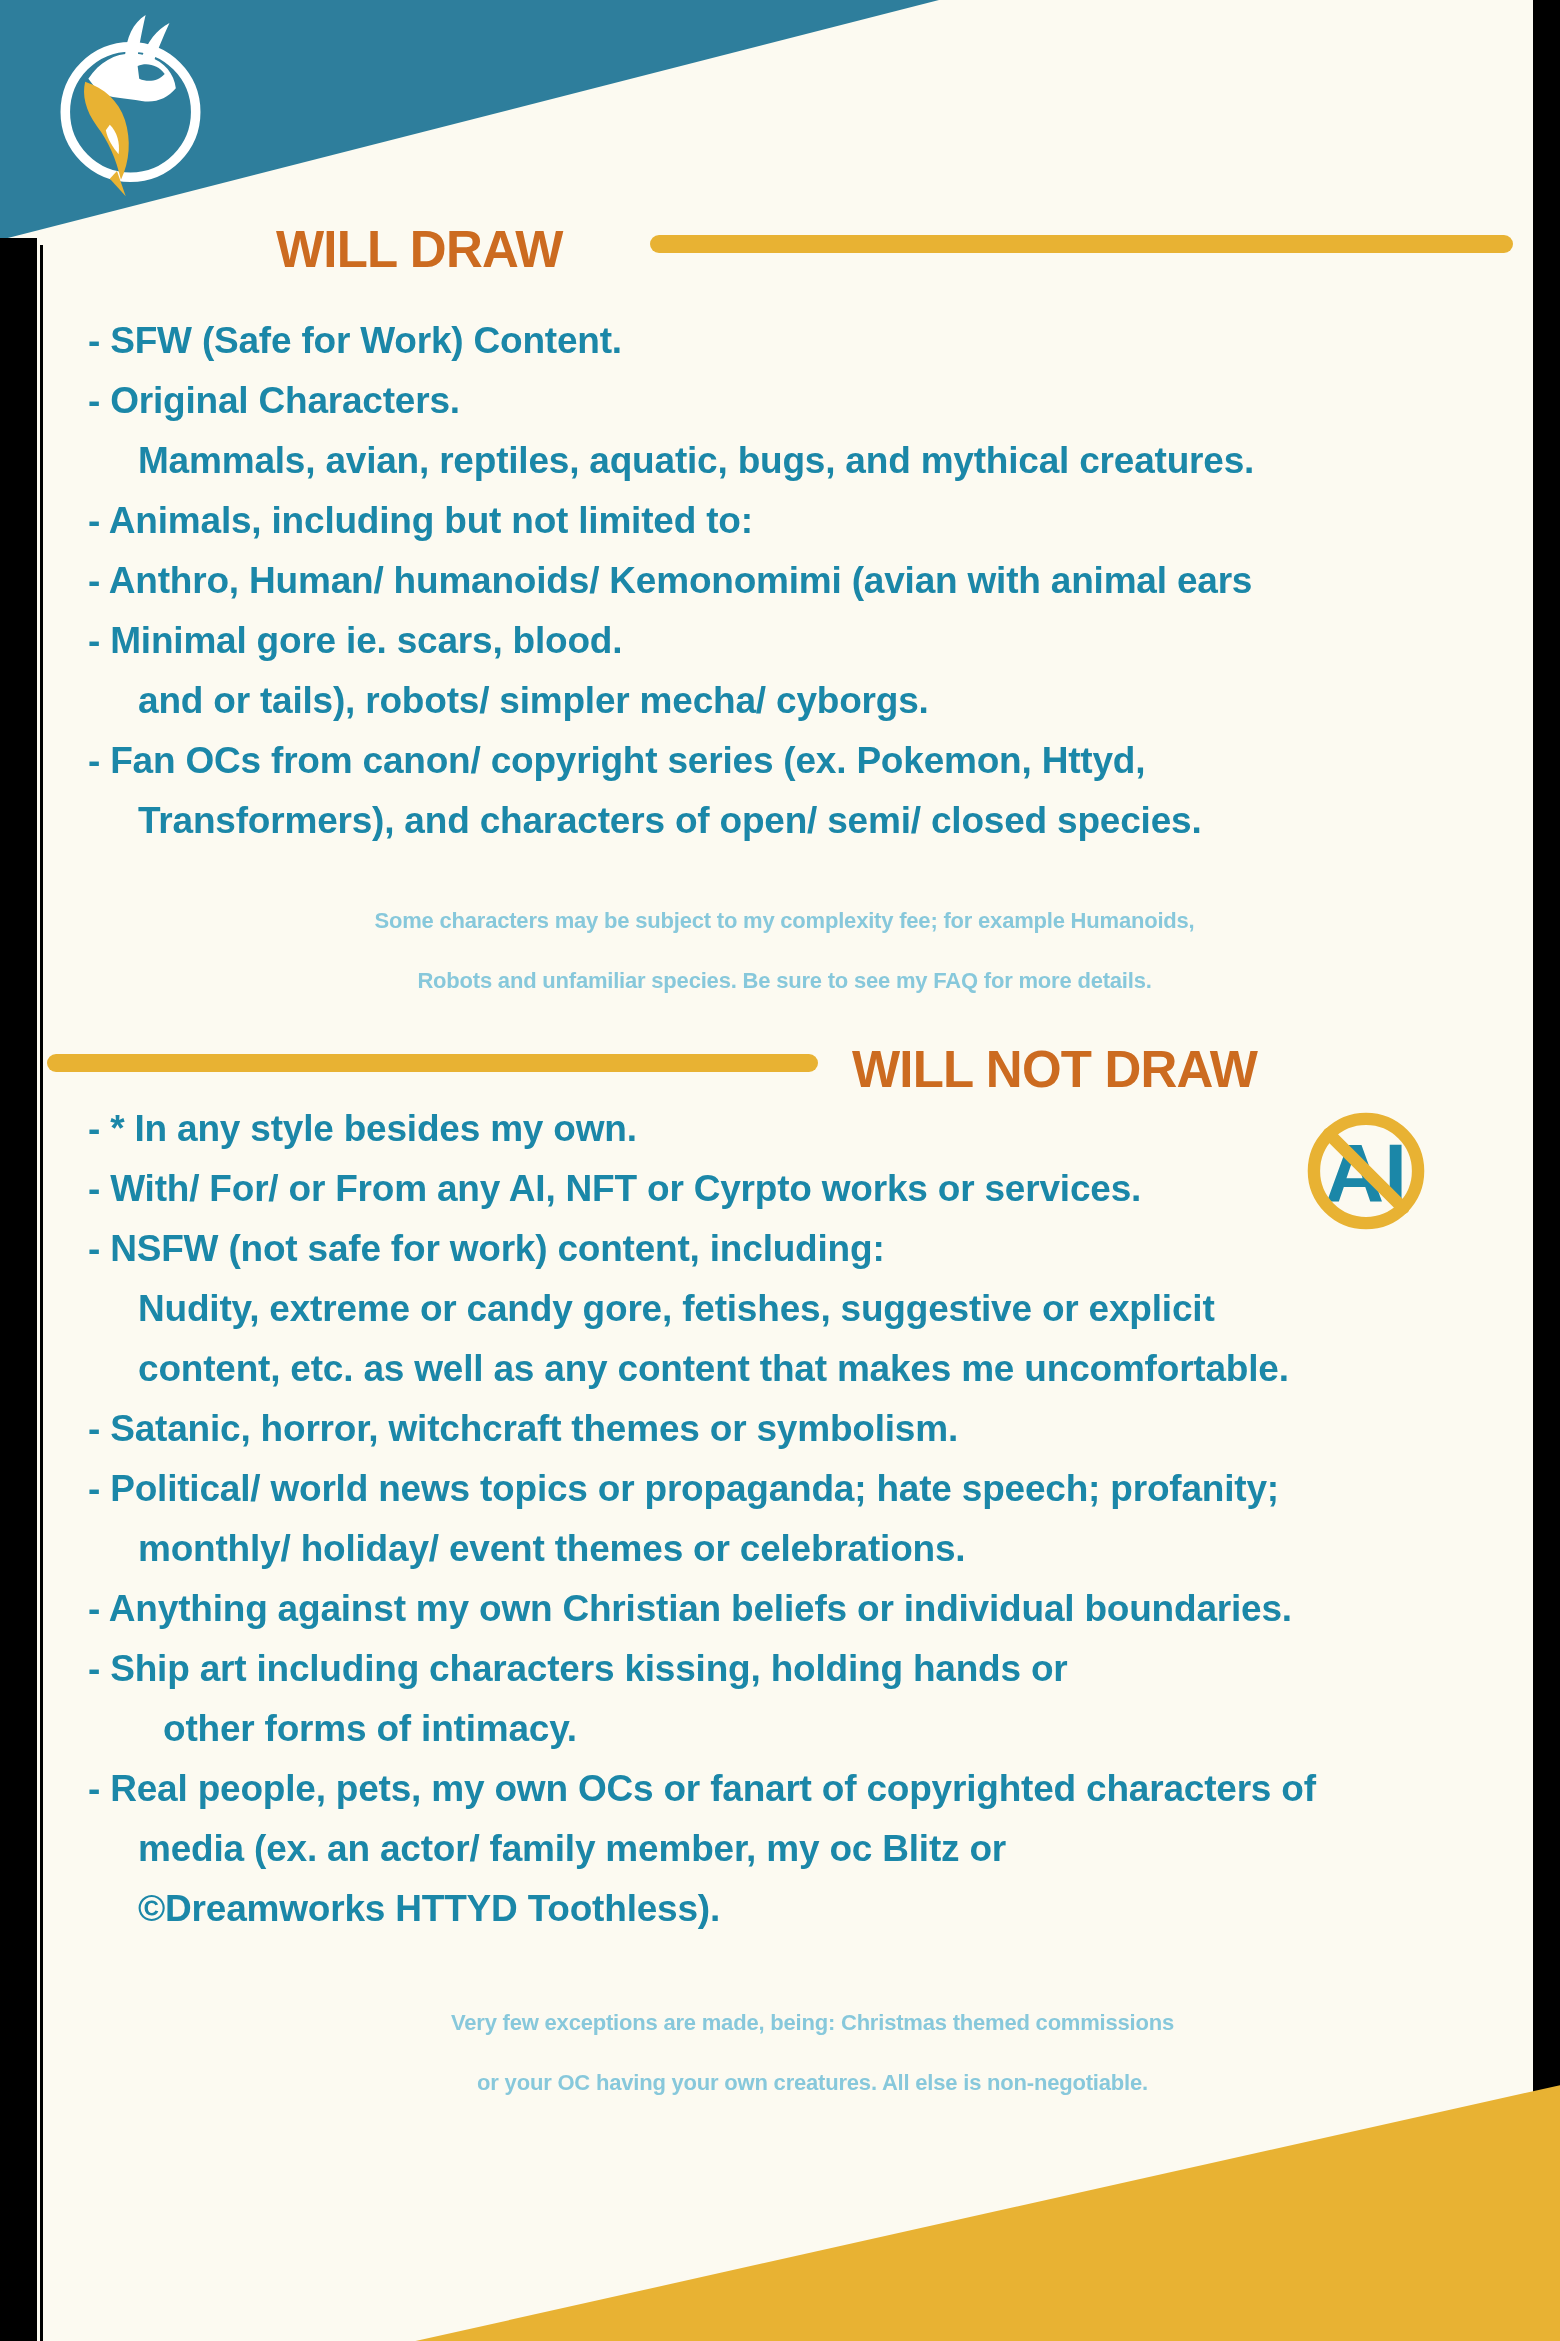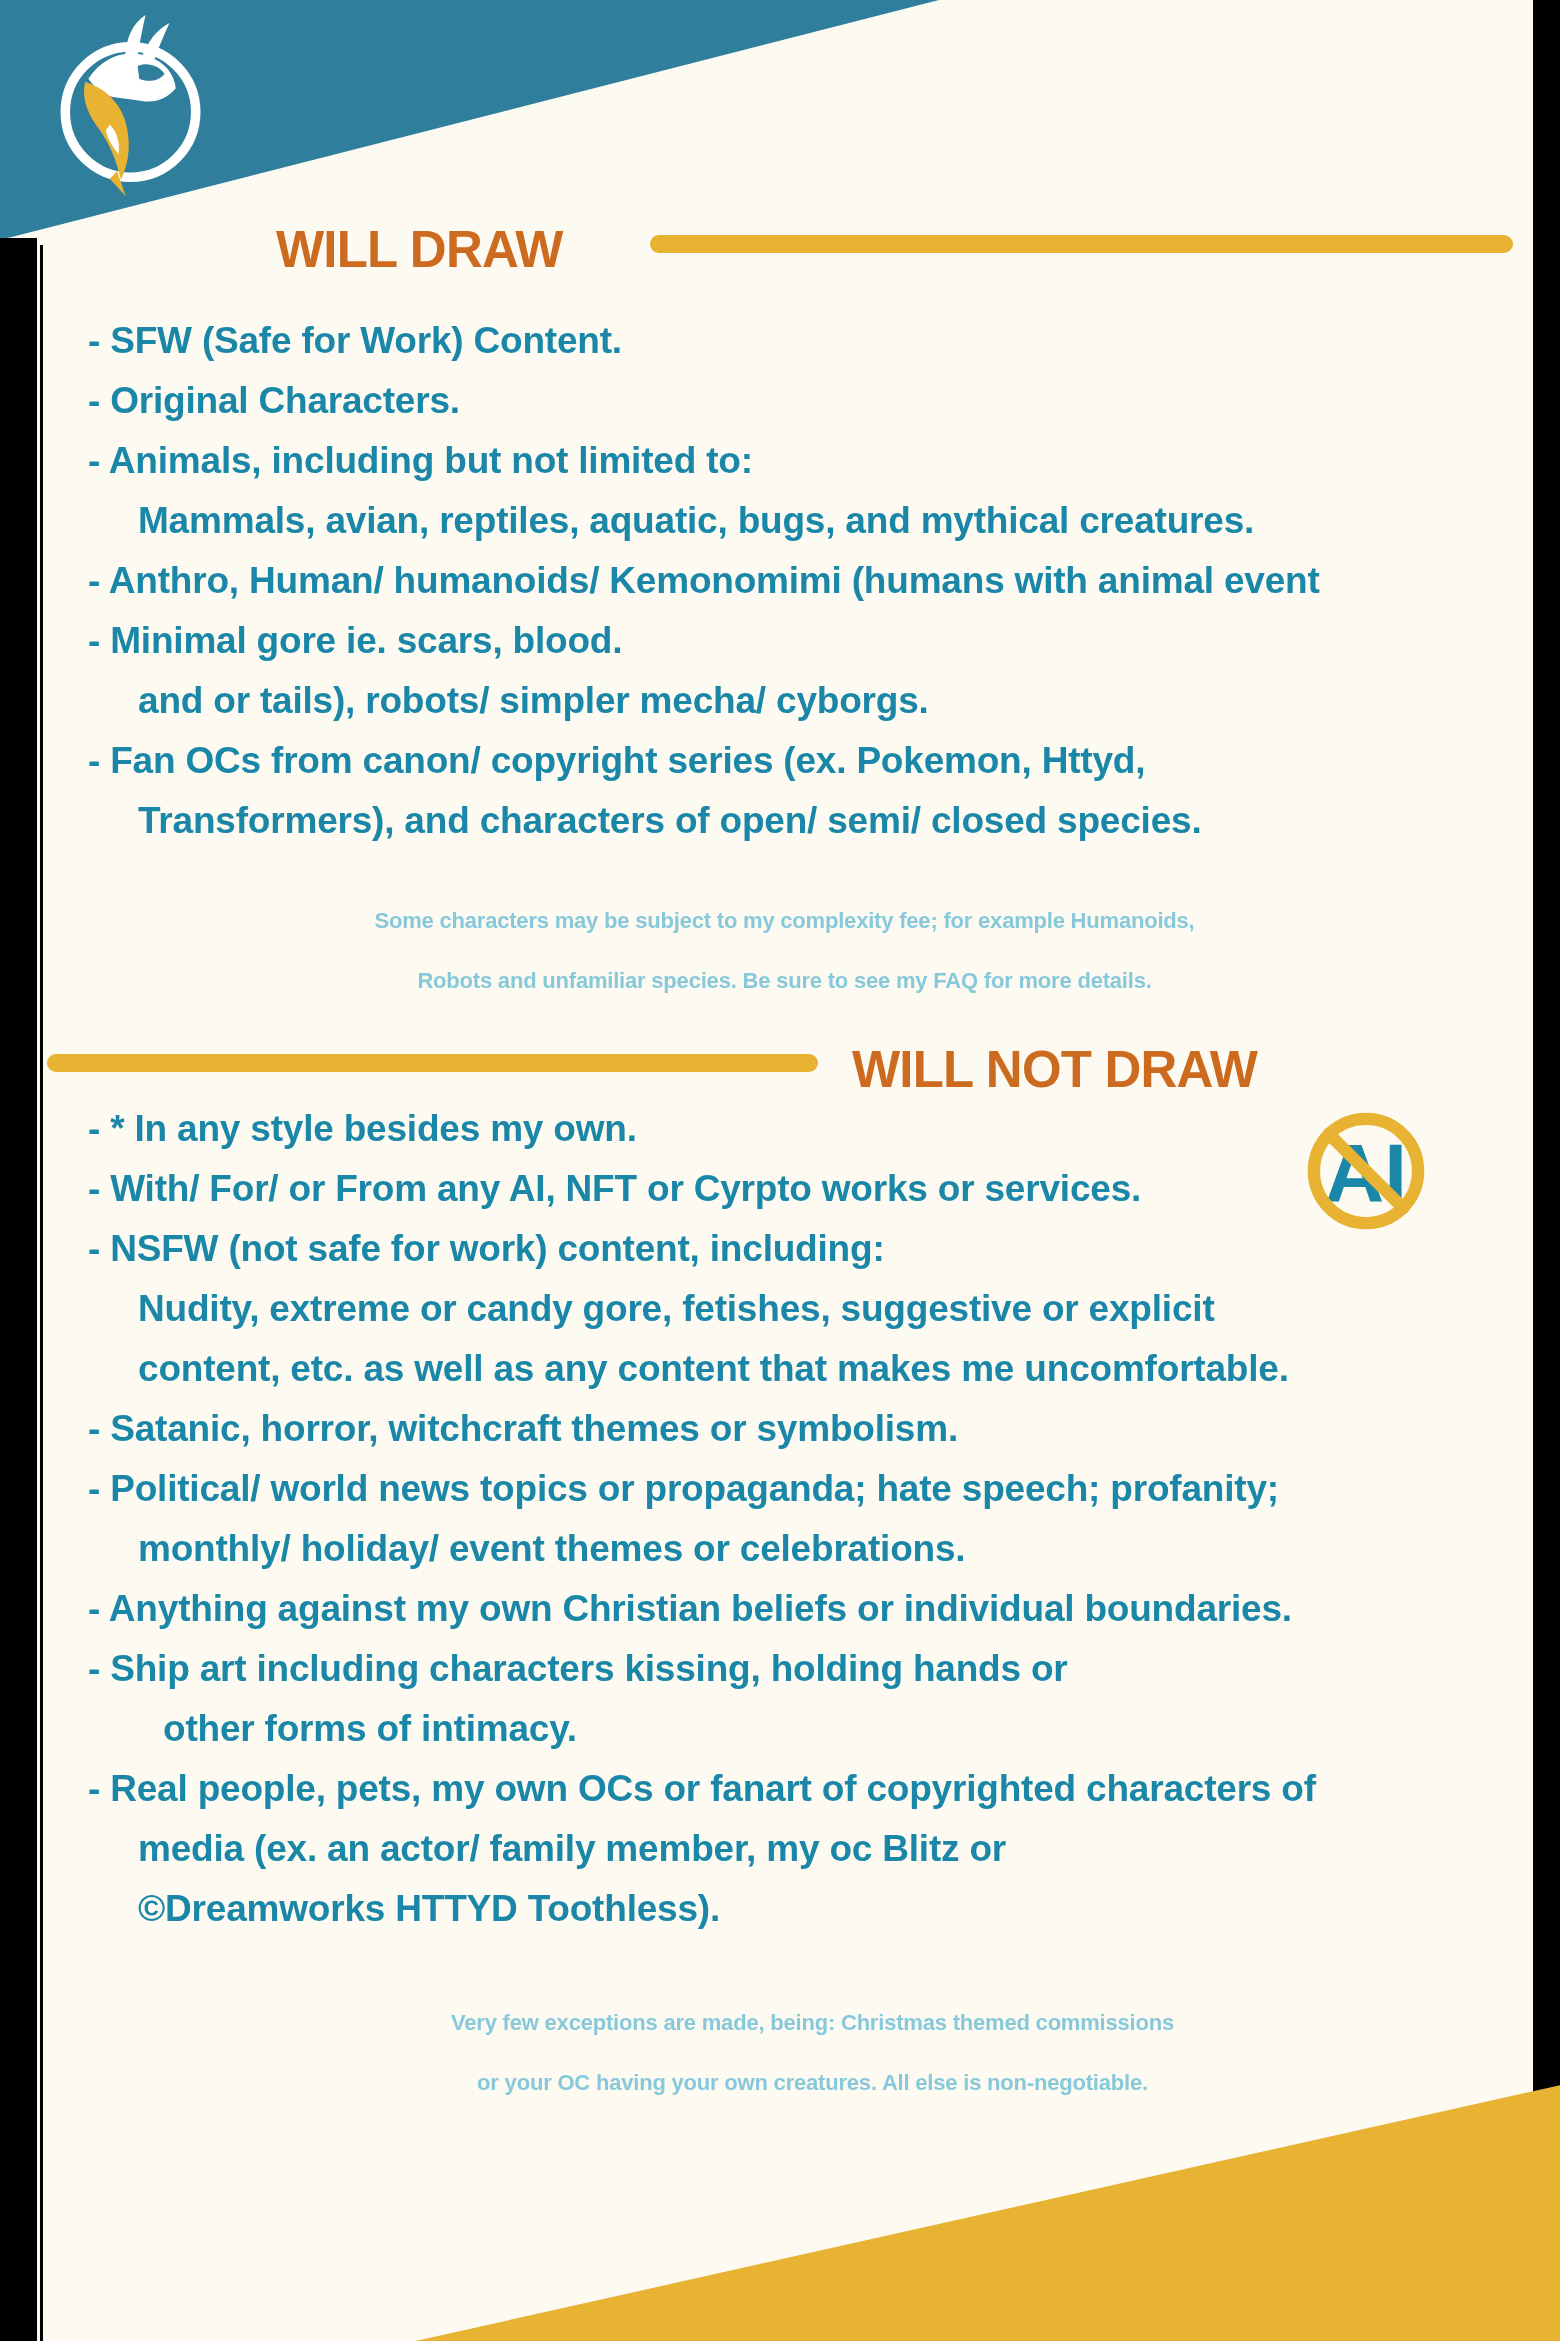--- a/index.html
+++ b/index.html
@@ -68,23 +68,23 @@
     <path d="M79,138 C88,147 92,160 90,175 C83,167 76,156 74,145 Z" fill="#FFFFFF"></path>
     <path d="M88,196 L99,228 L79,206 Z" fill="var(--gold)"></path>
   </svg>
 
   <section>
     <h1 class="title title-wd">WILL DRAW</h1>
     <div class="rule rule-wd"></div>
     <div class="list list-wd">
         <div class="li">- SFW (Safe for Work) Content.</div>
         <div class="li">- Original Characters.</div>
+        <div class="li ind1">Mammals, avian, reptiles, aquatic, bugs, and mythical creatures.</div>
         <div class="li">- Animals, including but not limited to:</div>
-        <div class="li ind1">Mammals, avian, reptiles, aquatic, bugs, and mythical creatures.</div>
-        <div class="li">- Anthro, Human/ humanoids/ Kemonomimi (humans with animal event</div>
+        <div class="li">- Anthro, Human/ humanoids/ Kemonomimi (avian with animal ears</div>
         <div class="li">- Minimal gore ie. scars, blood.</div>
         <div class="li ind1">and or tails), robots/ simpler mecha/ cyborgs.</div>
         <div class="li">- Fan OCs from canon/ copyright series (ex. Pokemon, Httyd,</div>
         <div class="li ind1">Transformers), and characters of open/ semi/ closed species.</div>
       </div>
     <div class="note note-wd">
         <div class="note-line">Some characters may be subject to my complexity fee; for example Humanoids,</div>
         <div class="note-line">Robots and unfamiliar species. Be sure to see my FAQ for more details.</div>
       </div>
   </section>

